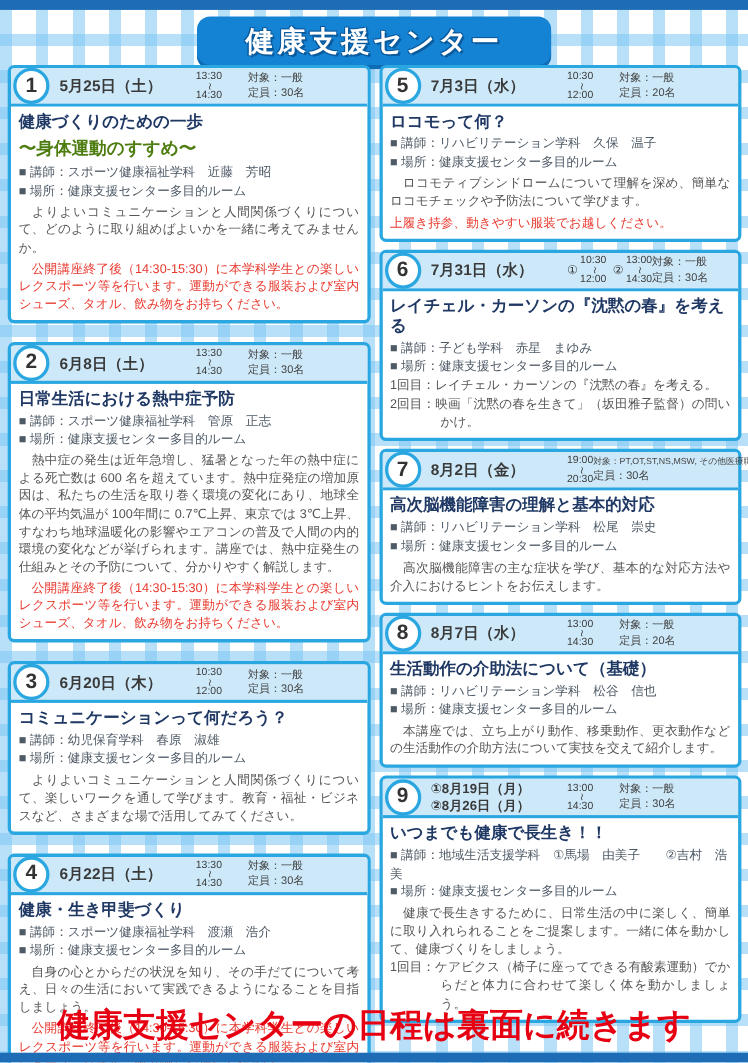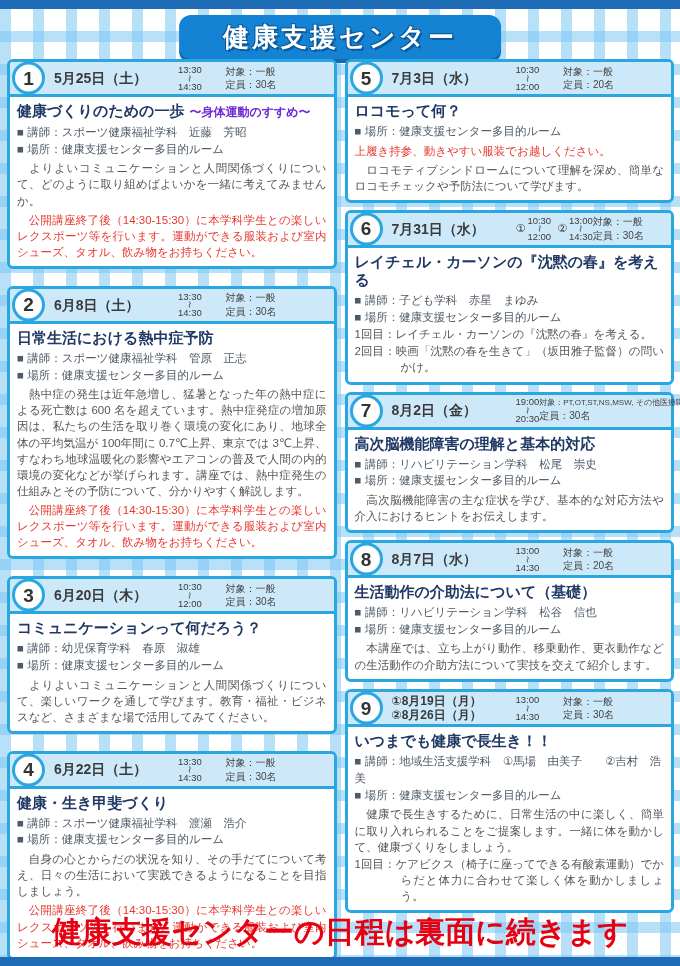--- a/index.html
+++ b/index.html
@@ -72,21 +72,21 @@
   .time { display: flex; flex-direction: column; align-items: center; line-height: 1.02; text-align: center; }
   .time span { font-size: 9.5px; color: #3a3a3a; display: block; }
   .time .tilde { font-size: 7px; transform: rotate(90deg); height: 7px; }
   .audcap { margin-left: auto; min-width: 104px; line-height: 1.35; padding-right: 2px; }
   .aud, .cap { font-size: 10px; color: #444444; white-space: nowrap; }
   .aud-small { font-size: 8px; }
 
   .card-body { padding: 5px 7px 6px; border-radius: 11px; }
   .title-row { margin-bottom: 3px; display: flex; align-items: baseline; gap: 5px; flex-wrap: wrap; }
   .title { font-size: 15px; font-weight: bold; color: #1f3864; line-height: 1.2; }
-  .subtitle { font-size: 12px; font-weight: bold; color: #6d28d9; }
+  .subtitle { font-size: 16px; font-weight: bold; color: #4d7c0f; }
   .info-line { font-size: 11.5px; color: #4e5a66; line-height: 1.45; }
   .info-line .prefix { color: #4e5a66; }
   .para {
     font-size: 11.5px; color: #555555; line-height: 1.4;
     margin-top: 3px; text-align: justify;
   }
   .para.sched { margin-top: 1px; padding-left: 46px; text-indent: -46px; }
   .para.red { color: #e8382d; }
 
   .footer-note {
@@ -246,23 +246,24 @@
           </div>
           <div class="audcap">
             <div class="aud">対象：一般</div>
             <div class="cap">定員：20名</div>
           </div>
         </div>
         <div class="card-body">
           <h3 class="title-row">
             <span class="title">ロコモって何？</span>
           </h3>
-          <div class="info-line"><span class="prefix">■ 場所：</span><span class="val">健康支援センター多目的ルーム</span></div>
+          <div class="info-line"><span class="prefix">■ 講師：</span><span class="val">リハビリテーション学科　久保　温子</span></div>
+          <div class="info-line"><span class="prefix">■ 場所：</span><span class="val">健康支援センター多目的ルーム</span></div>
+          <p class="para">　ロコモティブシンドロームについて理解を深め、簡単なロコモチェックや予防法について学びます。</p>
           <p class="para red">上履き持参、動きやすい服装でお越しください。</p>
-          <p class="para">　ロコモティブシンドロームについて理解を深め、簡単なロコモチェックや予防法について学びます。</p>
         </div>
       </section>
       <section class="card">
         <div class="card-header">
           <div class="badge">6</div>
           <div class="date">
             <div class="date-line">7月31日（水）</div>
           </div>
           <div class="sessions">
             <div class="session">

